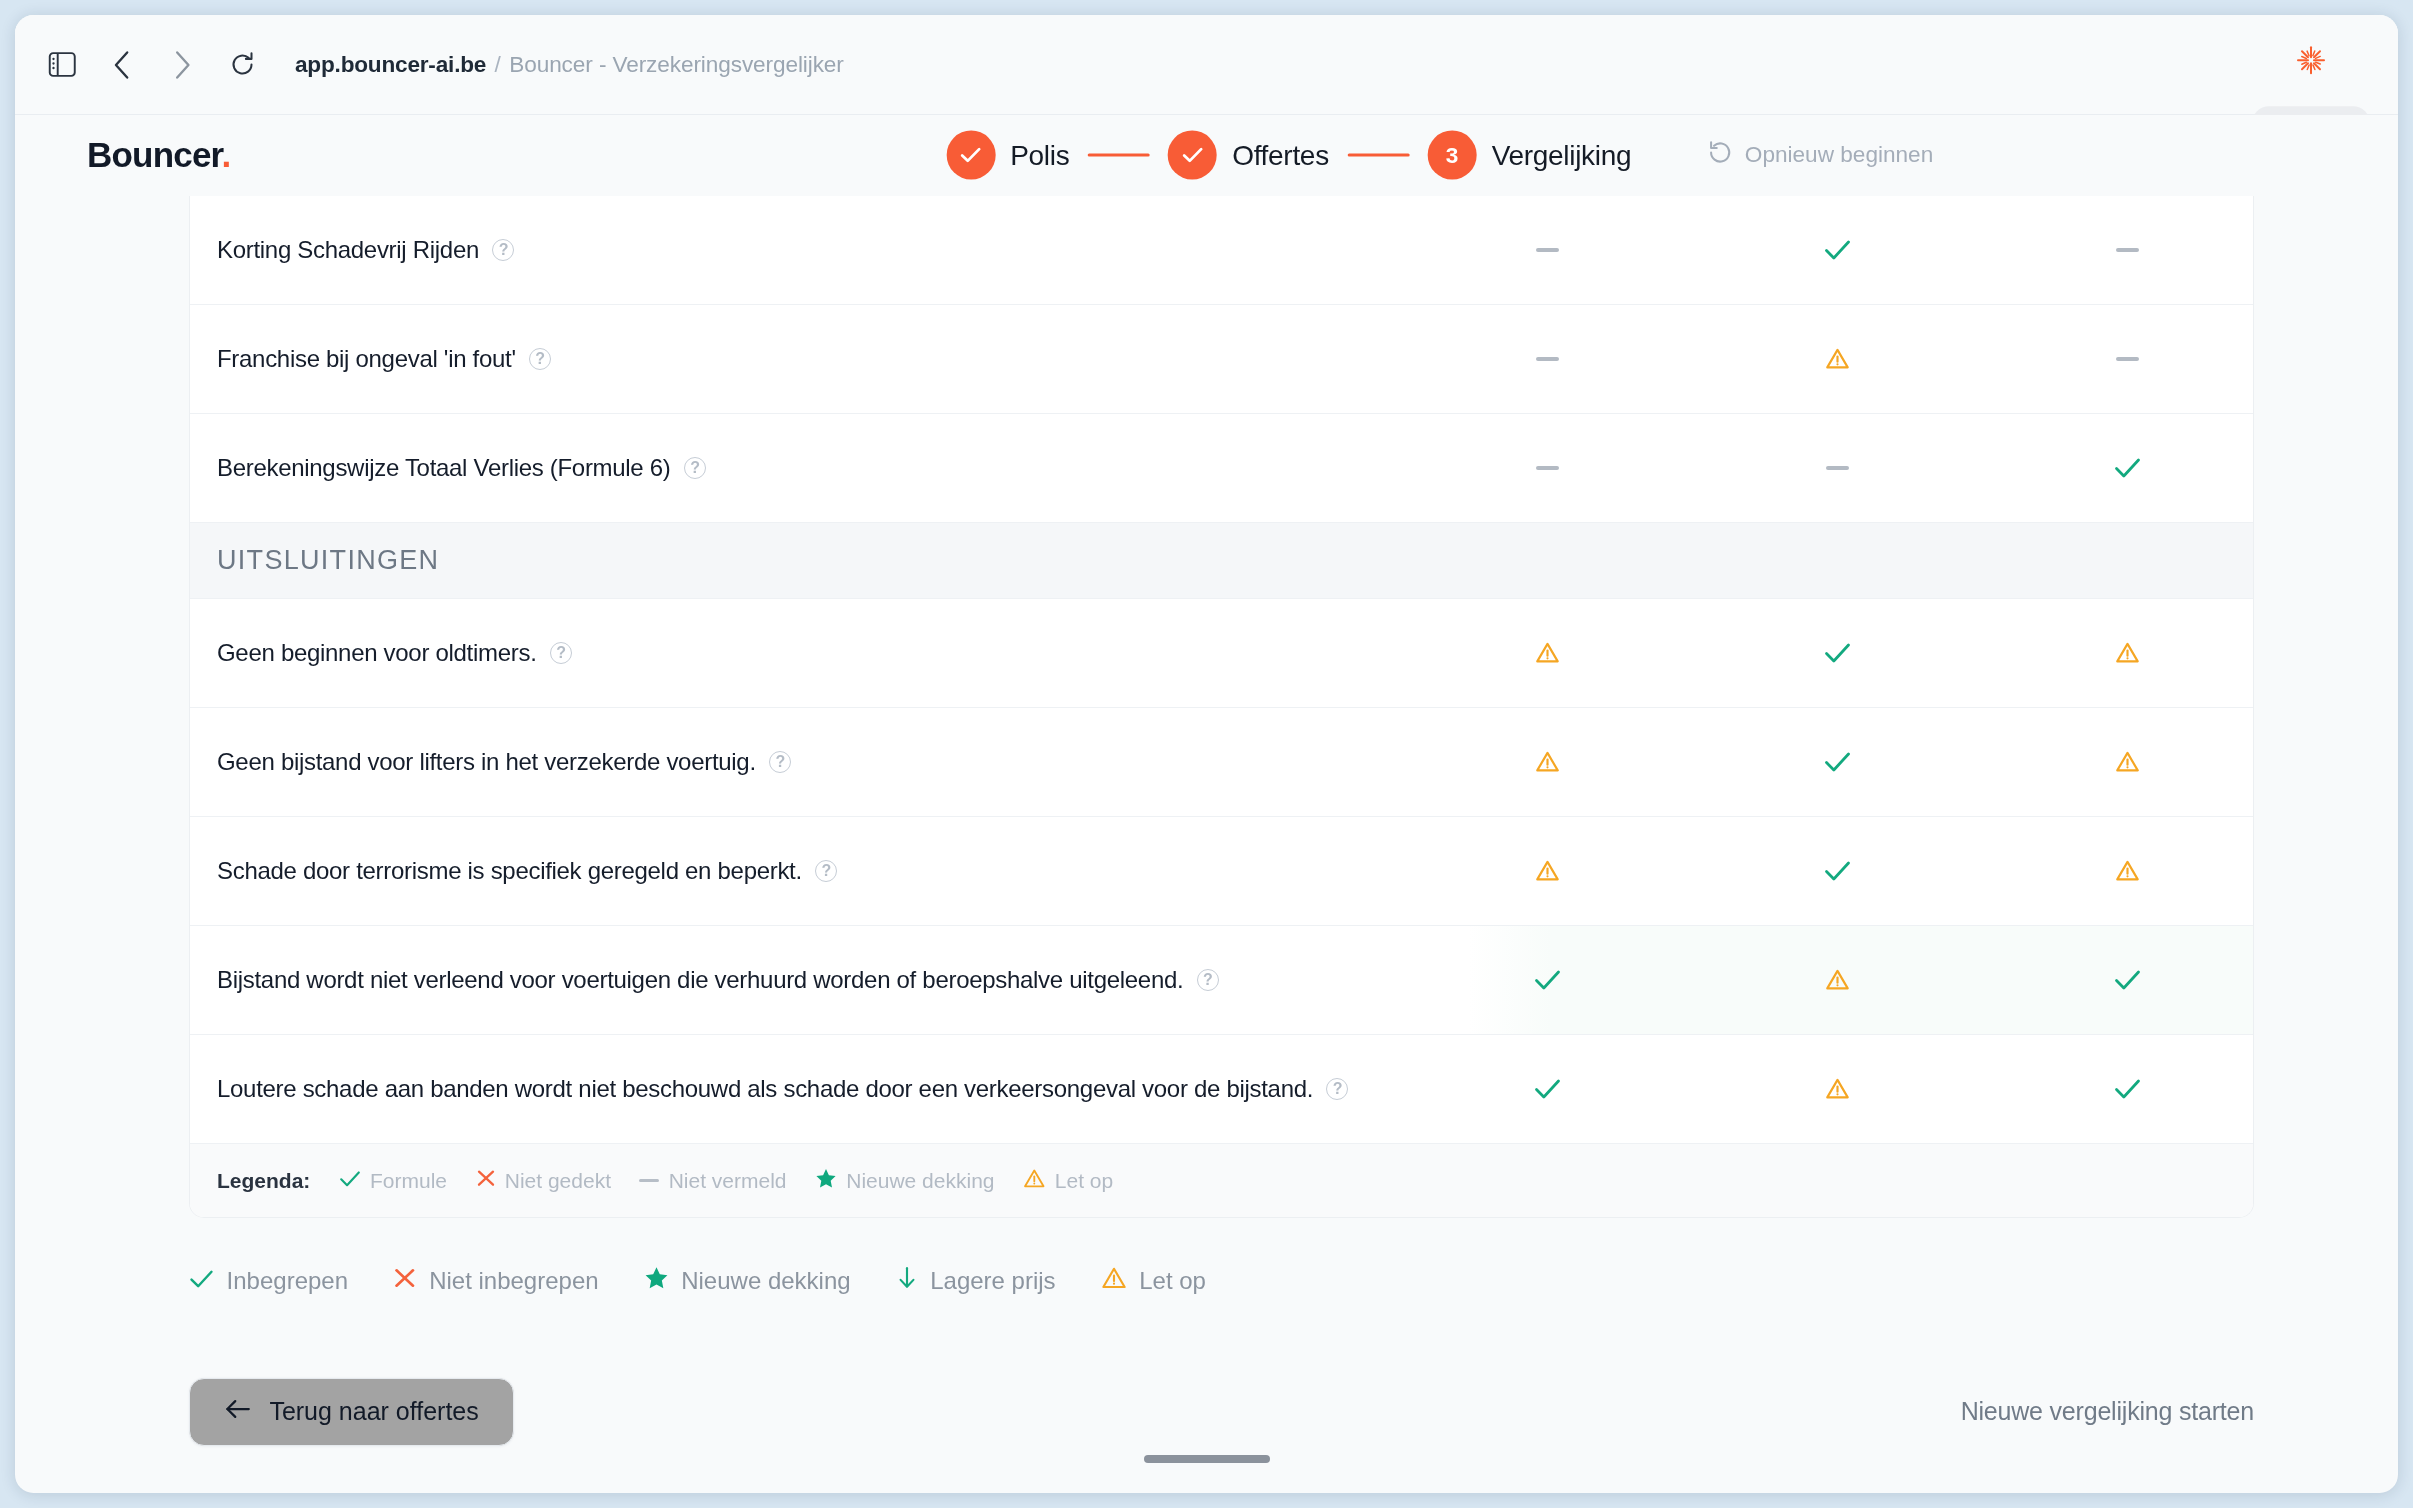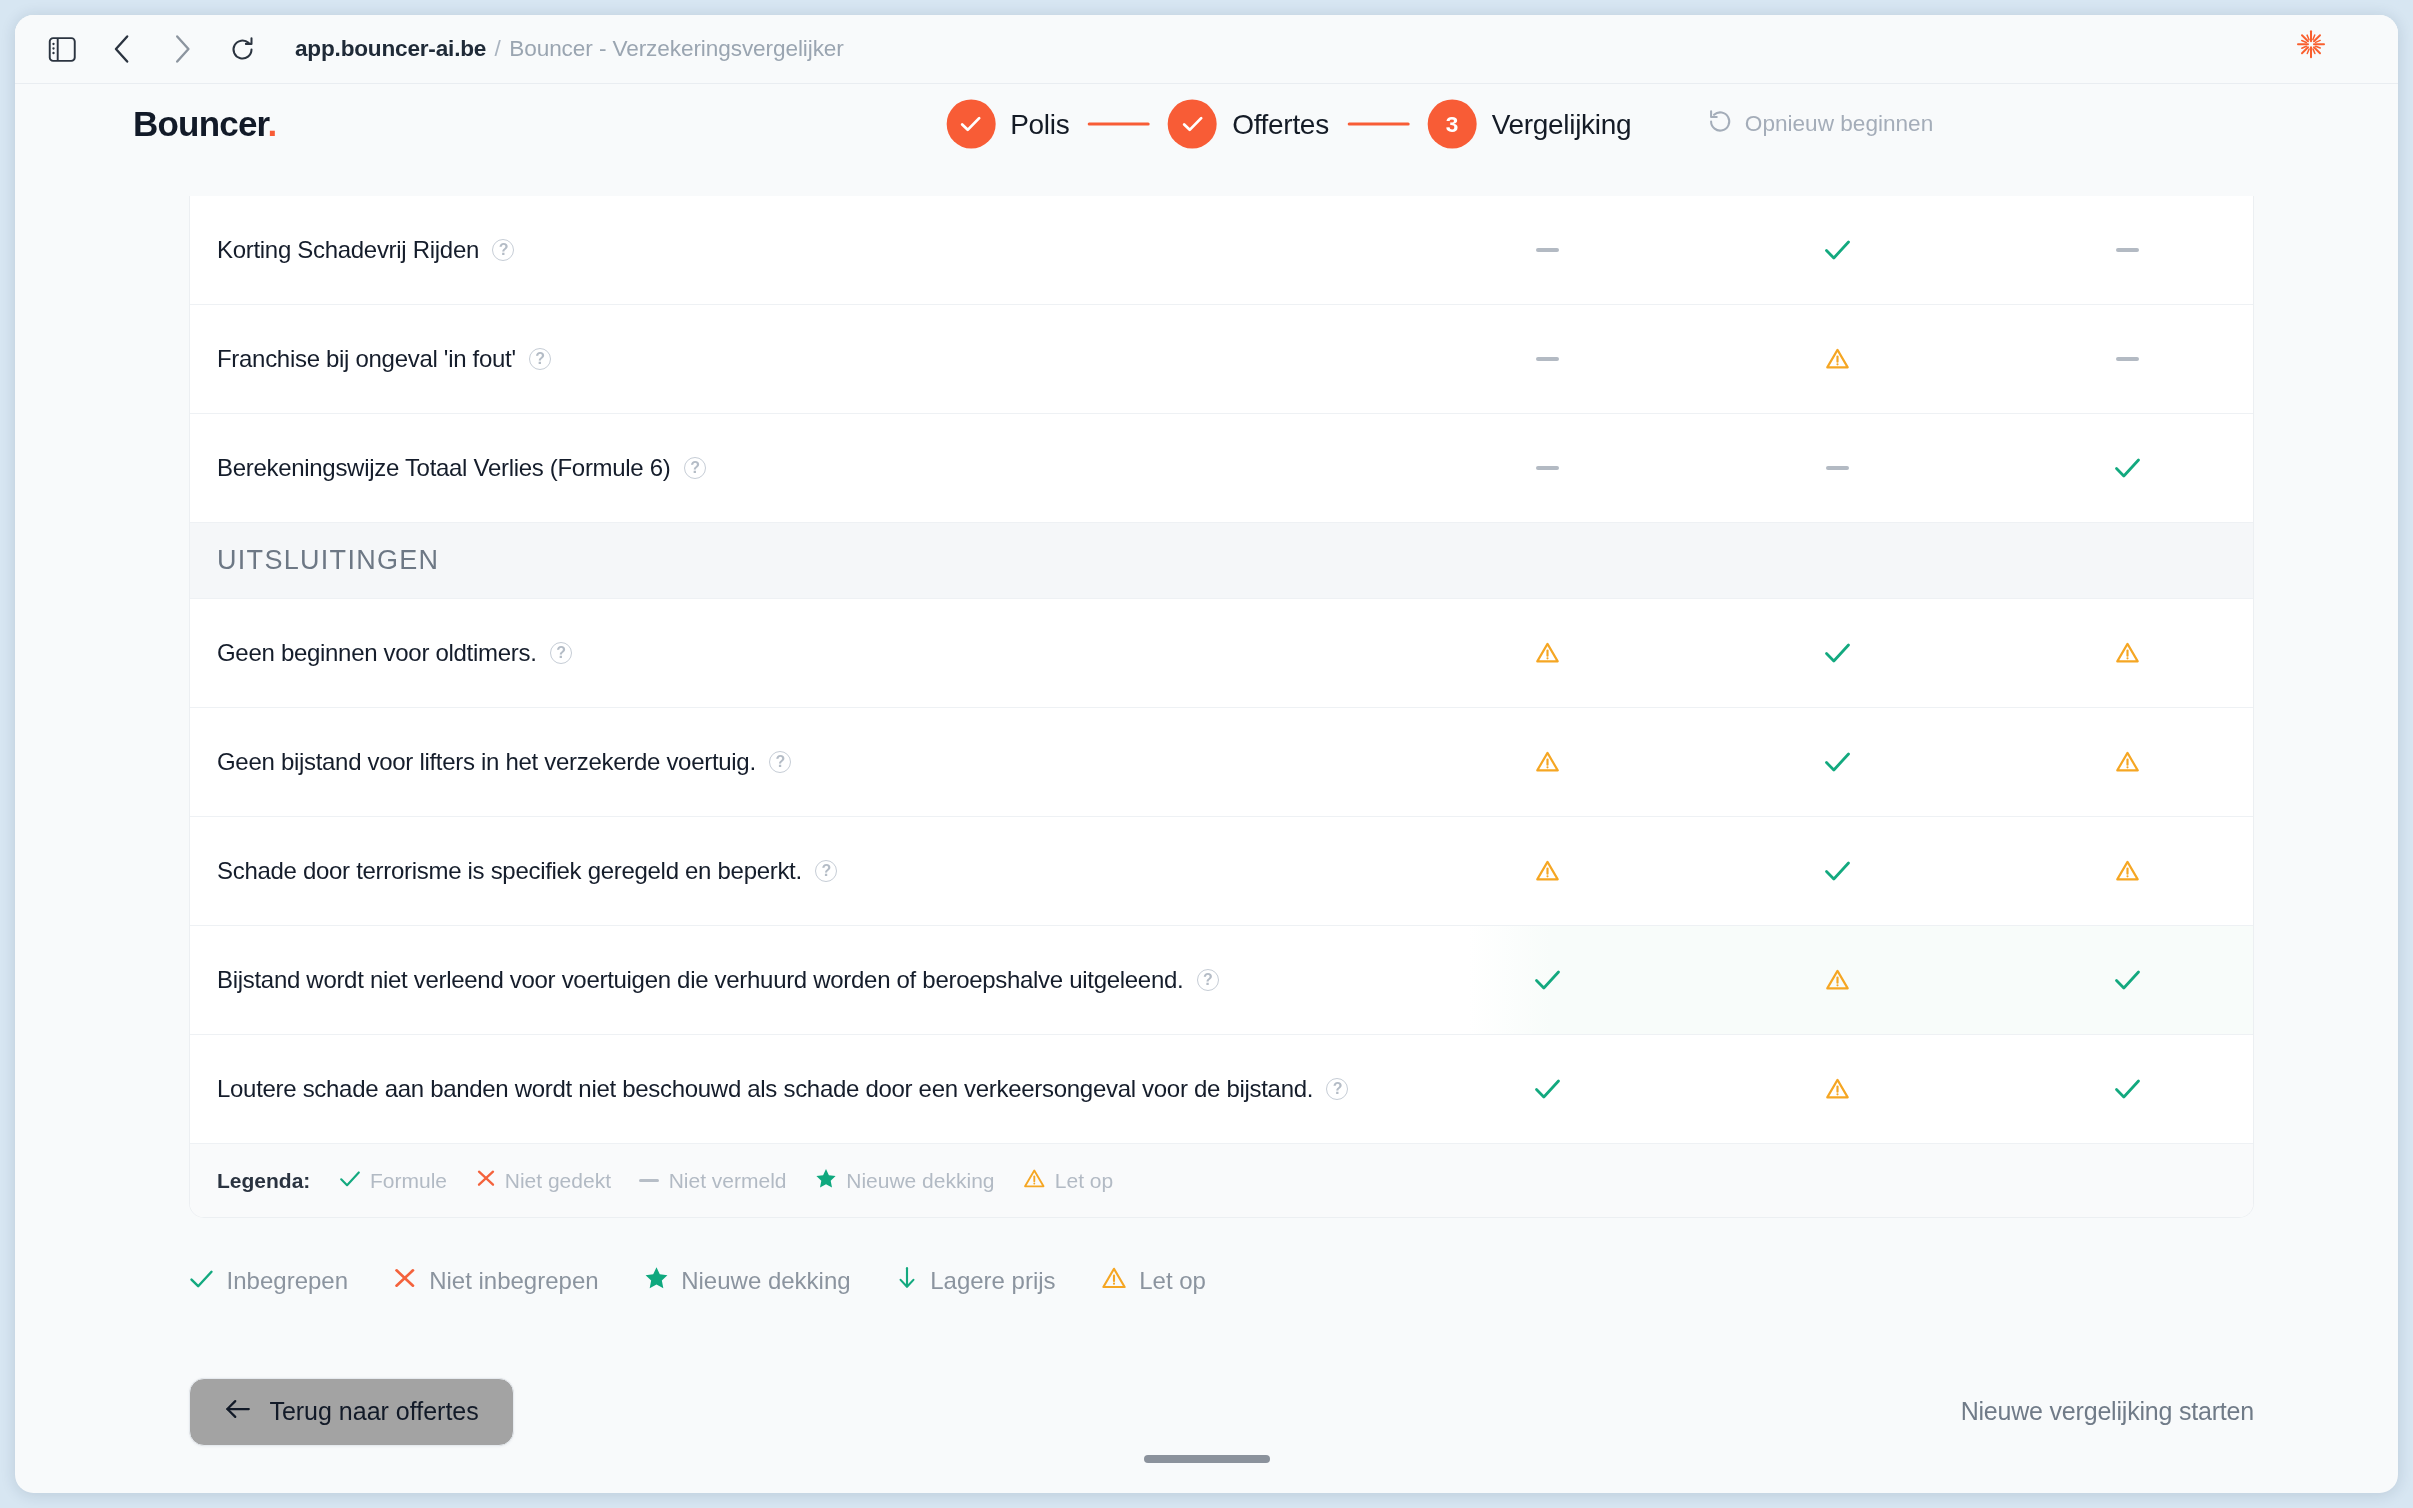--- a/index.html
+++ b/index.html
@@ -14,21 +14,21 @@
     left:15px; top:15px;
     width:2383px; height:1478px;
     background:#f8fafb;
     border-radius:18.4px;
     overflow:hidden;
     box-shadow:0 1.7px 15px rgba(20,40,70,.14);
   }
 
   
   .chrome {
-    height:69px;
+    height:100px;
     display:flex; align-items:center;
     padding:0 30px;
     background:#f8fafb;
     border-bottom:0.8px solid #e9edf1;
     position:relative;
   }
   .chrome-left { display:flex; align-items:center; gap:25px; }
   .cicon {
     width:35px; height:35px;
     display:flex; align-items:center; justify-content:center;
@@ -55,21 +55,21 @@
     border-radius:17px;
     padding:9.2px 20px 9.2px 15px;
     font-size:22.6px; font-weight:500; color:#141b26;
   }
   .chat-bubble { width:23.5px; height:22px; background:#15b88a; border-radius:50% 50% 50% 10%; }
 
   
   .appheader {
     height:80px;
     display:flex; align-items:center;
-    padding:0 35px 0 118px;
+    padding:0 35px 0 72px;
     position:relative;
     background:#f8fafb;
   }
   .logo { font-size:35px; font-weight:700; color:#121a28; letter-spacing:-0.8px; }
   .logo .dot { color:#f85c36; }
   .stepper {
     position:absolute; left:50%; top:50%;
     transform:translate(-38%,-50%);
     display:flex; align-items:center; gap:0;
   }

